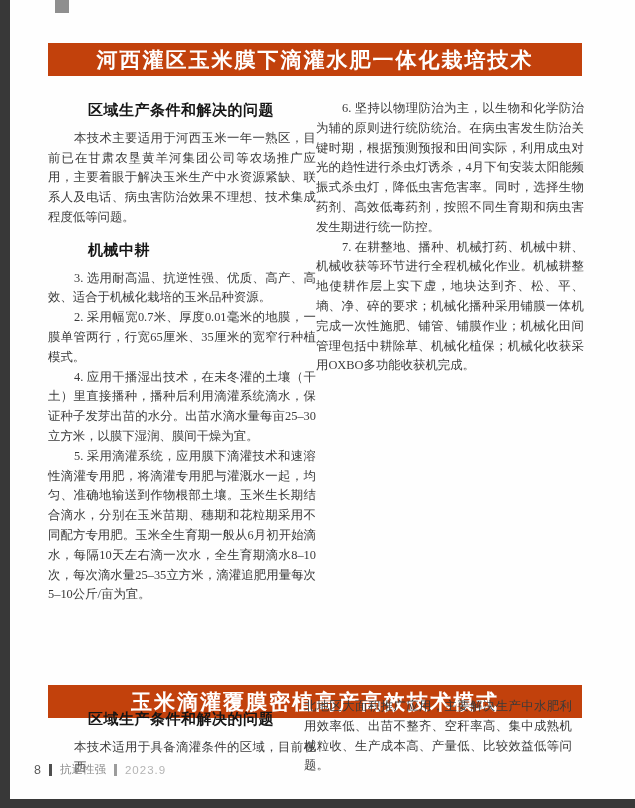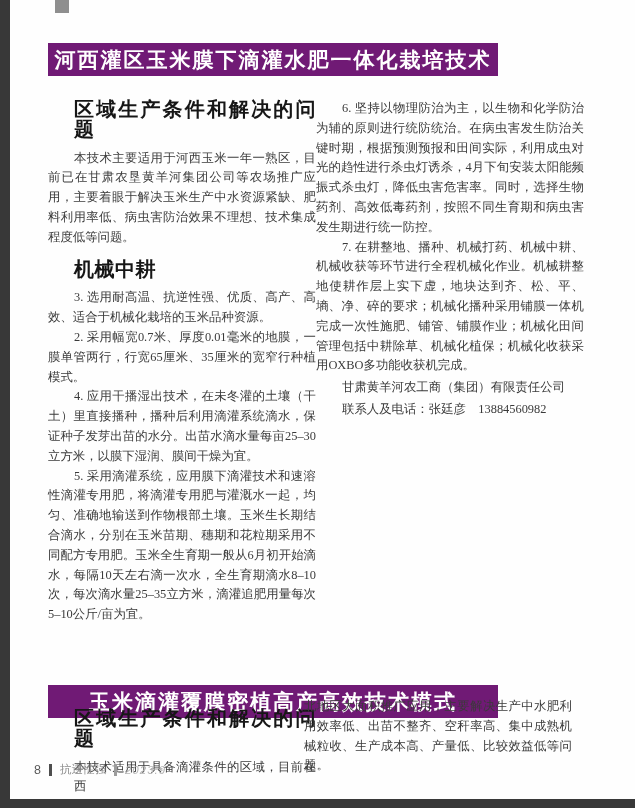--- a/index.html
+++ b/index.html
@@ -12,22 +12,22 @@
   }
   .canvas { position: relative; width: 635px; height: 808px; background: #fefefe; }
 
   
   .strip-left  { position: absolute; left: 0; top: 0; width: 10px; height: 808px; background: #383838; }
   .strip-bottom{ position: absolute; left: 0; top: 799px; width: 635px; height: 9px; background: #383838; }
   .corner-tab  { position: absolute; left: 55px; top: 0; width: 14px; height: 13px; background: #8f8f8f; }
 
   
   .title-bar {
-    position: absolute; left: 48px; width: 450px; height: 33px;
-    background: #701a75; color: #ffffff;
+    position: absolute; left: 48px; width: 534px; height: 33px;
+    background: #c2410c; color: #ffffff;
     display: flex; align-items: center; justify-content: center;
     font-family: "Liberation Sans", sans-serif;
     font-weight: bold; font-size: 21px; letter-spacing: 2px;
   }
   .t1 { top: 43px; }
   .t2 { top: 637px; margin-top: 48px; }
 
   
   .col {
     position: absolute; width: 268px;
@@ -35,72 +35,68 @@
     text-align: justify; color: #3a3a3a;
     font-family: "Liberation Serif", serif;
   }
   .a1-left  { left: 48px;  top: 99px;  }
   .a1-right { left: 316px; top: 99px;  }
   .a2-left  { left: 48px;  top: 708px; }
   .a2-right { left: 304px; top: 697px; }
 
   .col h3 {
     font-family: "Liberation Sans", sans-serif;
-    font-size: 20px; font-weight: bold; color: #161616;
+    font-size: 15px; font-weight: bold; color: #161616;
     letter-spacing: 0.5px;
-    margin: 12px 0 9px 26px;
+    margin: 12px 0 9px 40px;
   }
   .col h3:first-child { margin-top: 1px; }
   .col p { margin: 0; text-indent: 2.1em; }
   .col p.hang { text-indent: 0; margin-left: 26px; }
   .col p.flush { text-indent: 0; margin-left: 0; }
   .unit-lines p { line-height: 22px; }
 
   
   .footer {
     position: absolute; left: 34px; top: 762px;
     display: flex; align-items: center; gap: 8px;
     font-family: "Liberation Sans", sans-serif;
     font-size: 11.5px; color: #8a8a8a;
   }
   .footer .num { color: #5a5a5a; font-size: 12.5px; }
   .footer .bar { display: inline-block; width: 3px; height: 12px; background: #4e4e4e; }
   .footer .bar.light { background: #9c9c9c; }
-  .footer .issue { color: #b4b4b4; letter-spacing: 1px; font-style: italic; }
+  .footer .issue { color: #b4b4b4; letter-spacing: 1px; }
 </style>
 </head>
 <body>
 
 <div class="canvas">
 
   <div class="strip-left"></div>
   <div class="strip-bottom"></div>
   <div class="corner-tab"></div>
 
   <div class="title-bar t1">
     <span>河西灌区玉米膜下滴灌水肥一体化栽培技术</span>
   </div>
 
   <div class="col a1-left">
     <h3>区域生产条件和解决的问题</h3>
-    <p>本技术主要适用于河西玉米一年一熟区，目前已在甘肃农垦黄羊河集团公司等农场推广应用，主要着眼于解决玉米生产中水资源紧缺、肥料利用率低、病虫害防治效果不理想、技术集成程度低等问题。</p>
+    <p>本技术主要适用于河西玉米一年一熟区，目前已在甘肃农垦黄羊河集团公司等农场推广应用，主要着眼于解决玉米生产中水资源紧缺、联系人及电话、病虫害防治效果不理想、技术集成程度低等问题。</p>
     <h3>机械中耕</h3>
     <p>3. 选用耐高温、抗逆性强、优质、高产、高效、适合于机械化栽培的玉米品种资源。</p>
     <p>2. 采用幅宽0.7米、厚度0.01毫米的地膜，一膜单管两行，行宽65厘米、35厘米的宽窄行种植模式。</p>
     <p>4. 应用干播湿出技术，在未冬灌的土壤（干土）里直接播种，播种后利用滴灌系统滴水，保证种子发芽出苗的水分。出苗水滴水量每亩25–30立方米，以膜下湿润、膜间干燥为宜。</p>
     <p>5. 采用滴灌系统，应用膜下滴灌技术和速溶性滴灌专用肥，将滴灌专用肥与灌溉水一起，均匀、准确地输送到作物根部土壤。玉米生长期结合滴水，分别在玉米苗期、穗期和花粒期采用不同配方专用肥。玉米全生育期一般从6月初开始滴水，每隔10天左右滴一次水，全生育期滴水8–10次，每次滴水量25–35立方米，滴灌追肥用量每次5–10公斤/亩为宜。</p>
   </div>
 
   <div class="col a1-right">
     <p>6. 坚持以物理防治为主，以生物和化学防治为辅的原则进行统防统治。在病虫害发生防治关键时期，根据预测预报和田间实际，利用成虫对光的趋性进行杀虫灯诱杀，4月下旬安装太阳能频振式杀虫灯，降低虫害危害率。同时，选择生物药剂、高效低毒药剂，按照不同生育期和病虫害发生期进行统一防控。</p>
     <p>7. 在耕整地、播种、机械打药、机械中耕、机械收获等环节进行全程机械化作业。机械耕整地使耕作层上实下虚，地块达到齐、松、平、墒、净、碎的要求；机械化播种采用铺膜一体机完成一次性施肥、铺管、铺膜作业；机械化田间管理包括中耕除草、机械化植保；机械化收获采用OXBO多功能收获机完成。</p>
-    <div class="unit-lines">
-      <p class="hang">甘肃黄羊河农工商（集团）有限责任公司</p>
-      <p class="hang">联系人及电话：张廷彦　13884560982</p>
-    </div>
   </div>
 
   <div class="title-bar t2">
     <span>玉米滴灌覆膜密植高产高效技术模式</span>
   </div>
 
   <div class="col a2-left">
     <h3>区域生产条件和解决的问题</h3>
     <p class="hang">本技术适用于具备滴灌条件的区域，目前在西</p>
   </div>

